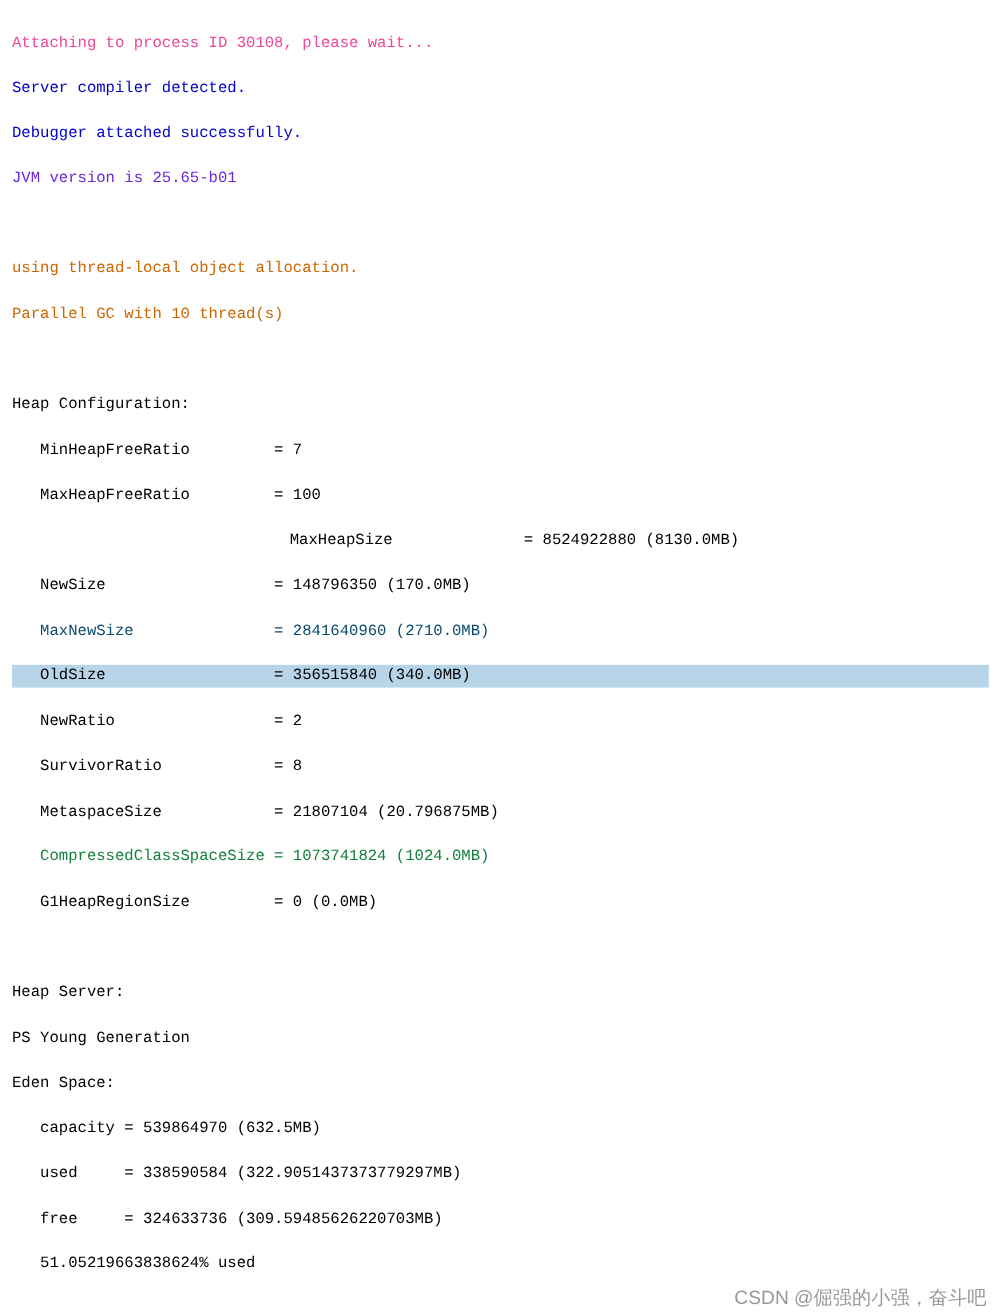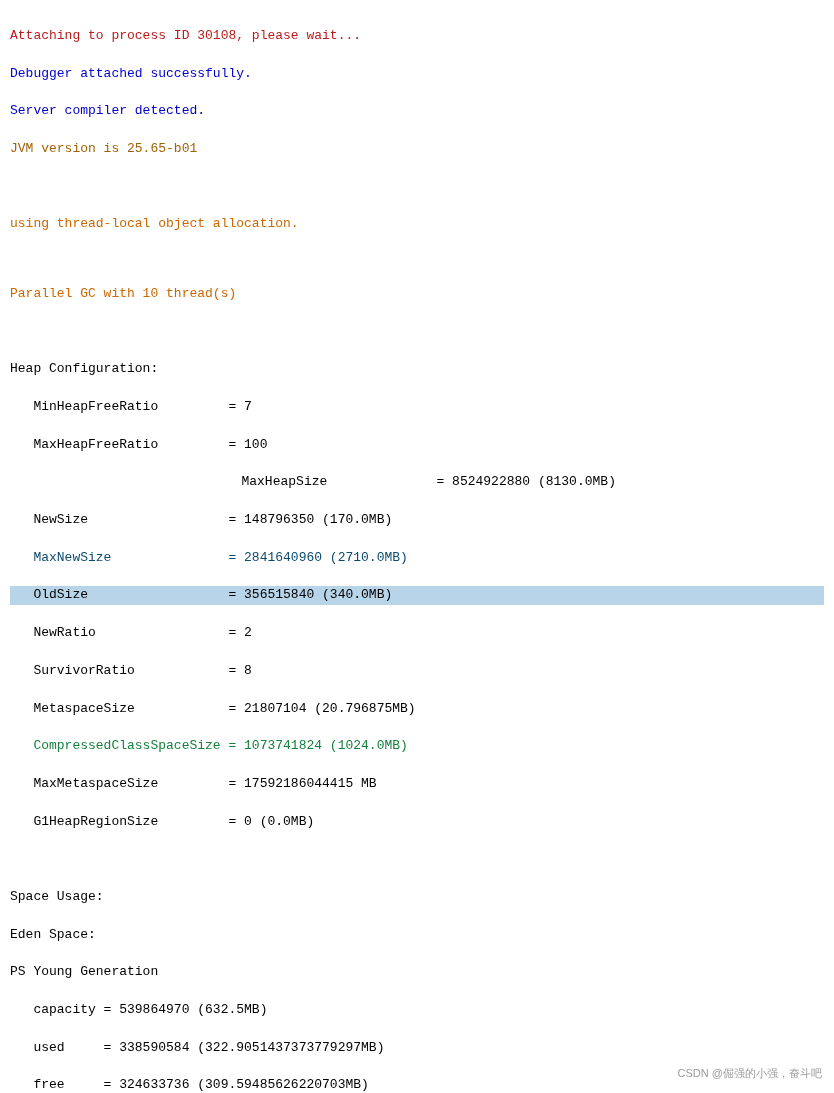--- a/index.html
+++ b/index.html
@@ -18,65 +18,64 @@
       color: #000000;
     }
 
     .terminal-output {
       white-space: pre;
       line-height: 1.45;
     }
 
     .watermark {
       position: fixed;
-      bottom: 12px;
+      bottom: 0;
       right: 12px;
       font-family: Arial, sans-serif;
-      font-size: 11px;
+      font-size: 16px;
       color: #999999;
     }
 
     .line {
       display: block;
       min-height: 1.45em;
     }
 
     .line.highlighted {
       background-color: #b8d4e8;
     }
   </style>
 </head>
 <body>
 
 <div class="terminal-output">
-<span class="line" style="color: #b91c1c;">Attaching to process ID 30108, please wait...</span>
+<span class="line" style="color: #ec4899;">Attaching to process ID 30108, please wait...</span>
+<span class="line" style="color: rgb(0, 0, 204);">Server compiler detected.</span>
 <span class="line" style="color: rgb(0, 0, 204);">Debugger attached successfully.</span>
-<span class="line" style="color: rgb(0, 0, 204);">Server compiler detected.</span>
-<span class="line" style="color: #a16207;">JVM version is 25.65-b01</span>
+<span class="line" style="color: #6d28d9;">JVM version is 25.65-b01</span>
 <span class="line" style="color: rgb(0, 0, 0);">​</span>
 <span class="line" style="color: rgb(204, 102, 0);">using thread-local object allocation.</span>
-<span class="line" style="color: rgb(204, 102, 0); margin-top: 32px;">Parallel GC with 10 thread(s)</span>
+<span class="line" style="color: rgb(204, 102, 0);">Parallel GC with 10 thread(s)</span>
 <span class="line" style="color: rgb(0, 0, 0);">​</span>
 <span class="line" style="color: rgb(0, 0, 0);">Heap Configuration:</span>
 <span class="line" style="color: rgb(0, 0, 0);">   MinHeapFreeRatio         = 7</span>
 <span class="line" style="color: rgb(0, 0, 0);">   MaxHeapFreeRatio         = 100</span>
 <span class="line" style="color: rgb(0, 0, 0); text-align: center;">   MaxHeapSize              = 8524922880 (8130.0MB)</span>
 <span class="line" style="color: rgb(0, 0, 0);">   NewSize                  = 148796350 (170.0MB)</span>
 <span class="line" style="color: #0c4a6e;">   MaxNewSize               = 2841640960 (2710.0MB)</span>
 <span class="line highlighted" style="color: rgb(0, 0, 0);">   OldSize                  = 356515840 (340.0MB)</span>
 <span class="line" style="color: rgb(0, 0, 0);">   NewRatio                 = 2</span>
 <span class="line" style="color: rgb(0, 0, 0);">   SurvivorRatio            = 8</span>
 <span class="line" style="color: rgb(0, 0, 0);">   MetaspaceSize            = 21807104 (20.796875MB)</span>
 <span class="line" style="color: #15803d;">   CompressedClassSpaceSize = 1073741824 (1024.0MB)</span>
-<span class="line" style="color: rgb(0, 0, 0);">   MaxMetaspaceSize         = 17592186044415 MB</span>
 <span class="line" style="color: rgb(0, 0, 0);">   G1HeapRegionSize         = 0 (0.0MB)</span>
 <span class="line" style="color: rgb(0, 0, 0);">​</span>
-<span class="line" style="color: rgb(0, 0, 0);">Space Usage:</span>
+<span class="line" style="color: rgb(0, 0, 0);">Heap Server:</span>
+<span class="line" style="color: rgb(0, 0, 0);">PS Young Generation</span>
 <span class="line" style="color: rgb(0, 0, 0);">Eden Space:</span>
-<span class="line" style="color: rgb(0, 0, 0);">PS Young Generation</span>
 <span class="line" style="color: rgb(0, 0, 0);">   capacity = 539864970 (632.5MB)</span>
 <span class="line" style="color: rgb(0, 0, 0);">   used     = 338590584 (322.9051437373779297MB)</span>
 <span class="line" style="color: rgb(0, 0, 0);">   free     = 324633736 (309.5948562622070​3MB)</span>
 <span class="line" style="color: rgb(0, 0, 0);">   51.05219663838624% used</span>
 
 
 
 
 
 

